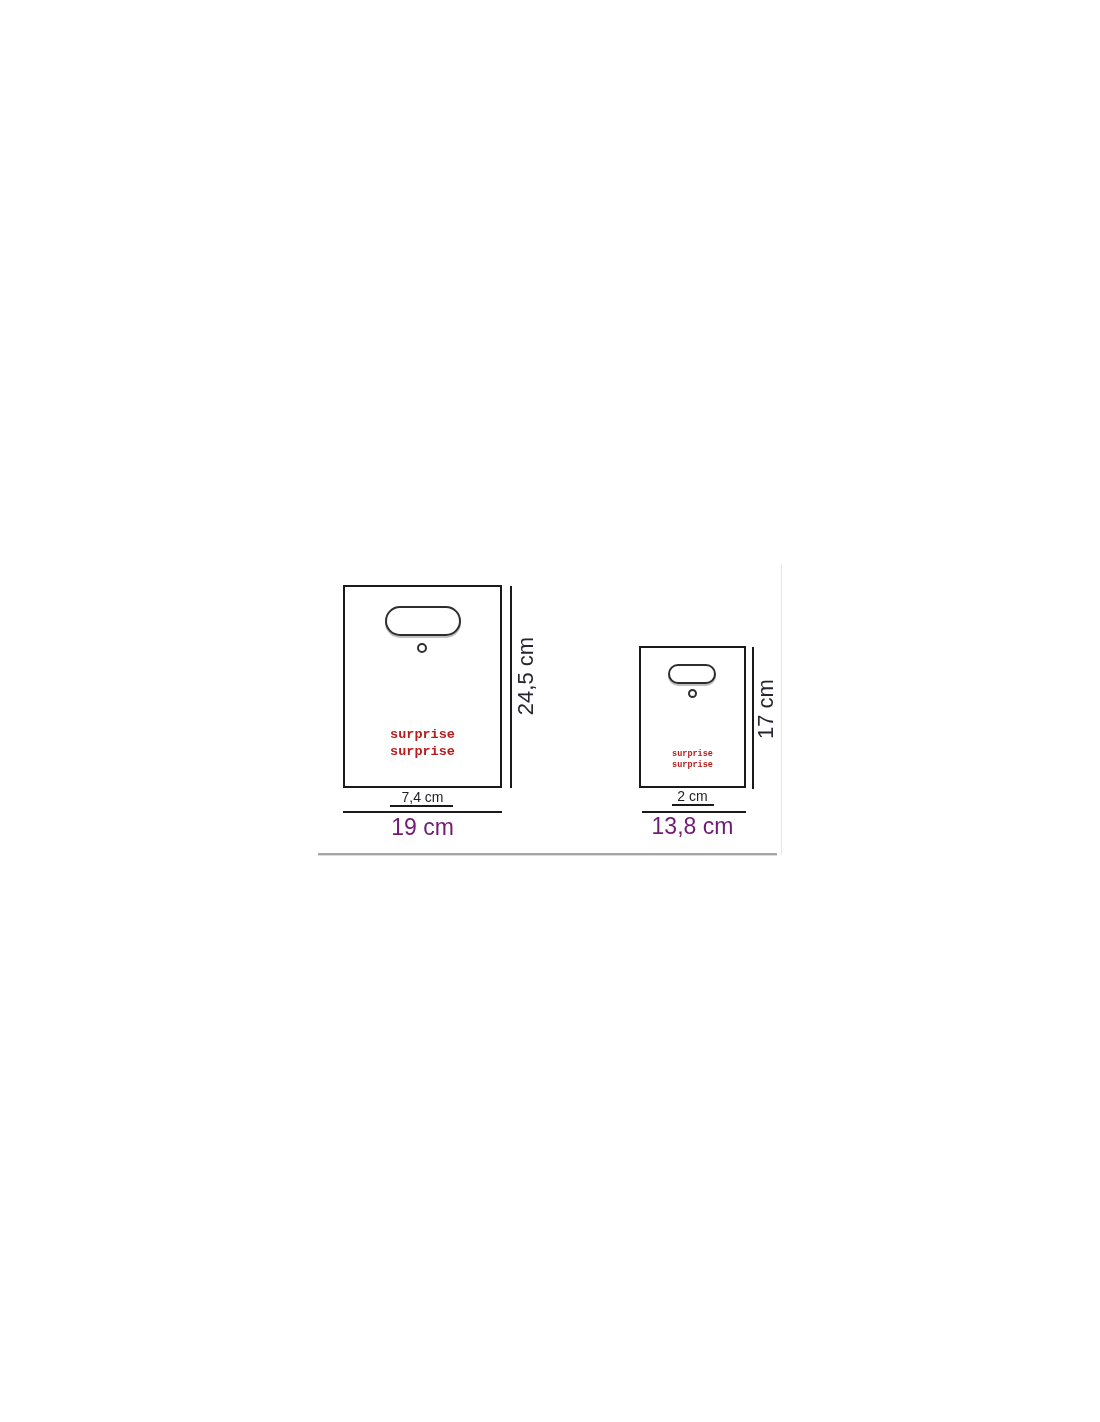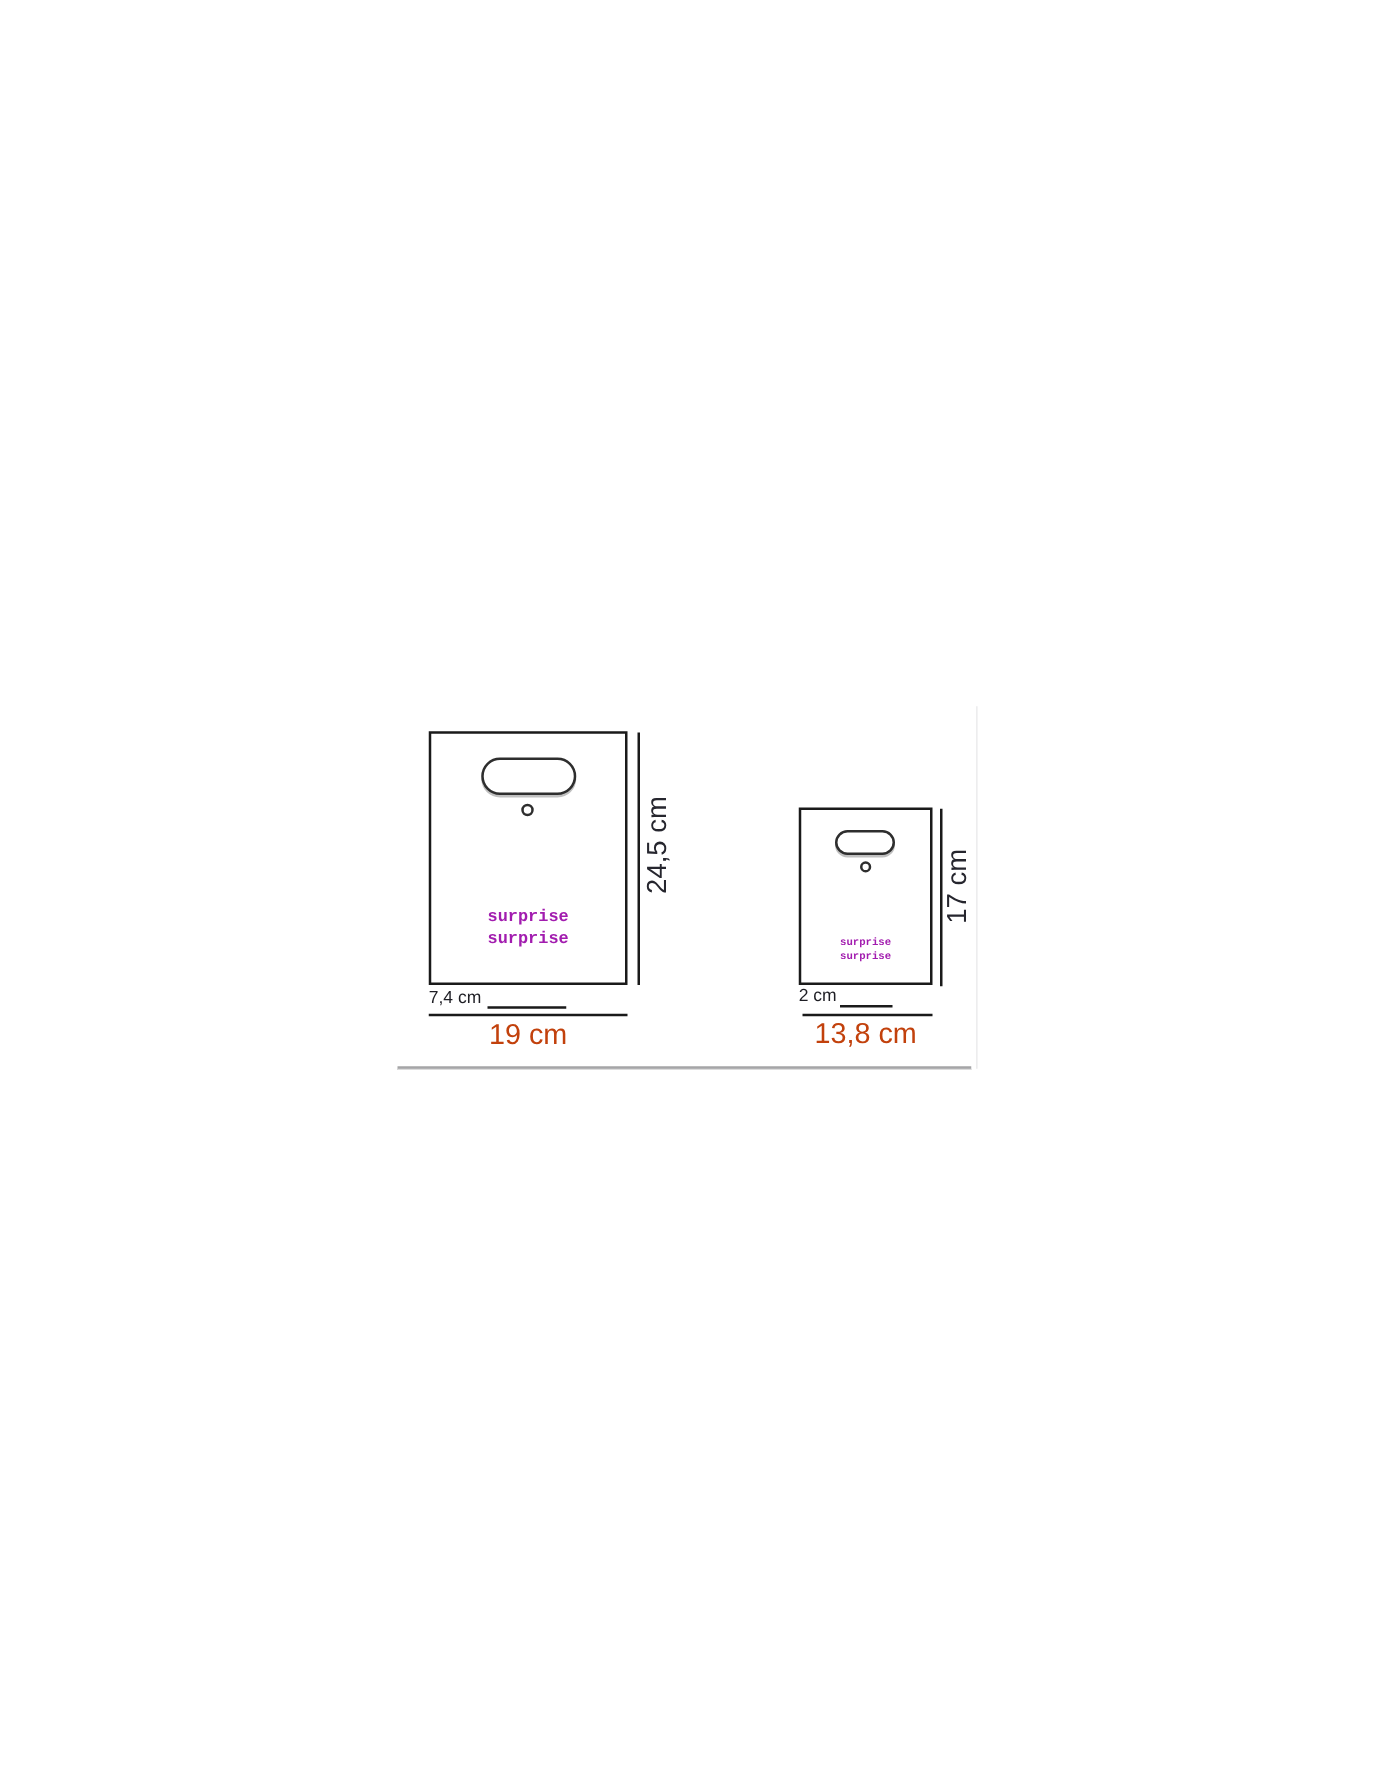--- a/index.html
+++ b/index.html
@@ -35,21 +35,21 @@
     border: 2px solid #2e2e2e;
     border-radius: 50%;
     background: #ffffff;
     box-sizing: border-box;
   }
   .print {
     position: absolute;
     text-align: center;
     font-family: "Liberation Mono", "DejaVu Sans Mono", monospace;
     font-weight: 700;
-    color: #a21caf;
+    color: #b91c1c;
   }
   .vline {
     position: absolute;
     width: 0;
     border-left: 2px solid #1a1a1a;
   }
   .wline {
     position: absolute;
     height: 0;
     border-top: 2px solid #1a1a1a;
@@ -61,31 +61,31 @@
   }
   .label-rot {
     position: absolute;
     transform: translate(-50%, -50%) rotate(-90deg);
     white-space: nowrap;
     font-size: 22px;
     color: #26262e;
   }
   .label-small {
     position: absolute;
-    text-align: left;
+    text-align: center;
     font-size: 14px;
     line-height: 16px;
     color: #1e1e24;
   }
   .label-big {
     position: absolute;
     text-align: center;
     font-size: 23px;
     line-height: 27px;
-    color: #c2410c;
+    color: #701a75;
   }
 
   
   #lg-rect      { left: 343px; top: 585px; width: 159px; height: 203px; }
   #lg-handle    { left: 385px; top: 606px; width: 76px;  height: 30px; border-radius: 16px; }
   #lg-hole      { left: 417px; top: 643px; width: 10px;  height: 10px; }
   #lg-print     { left: 343px; top: 727px; width: 159px; font-size: 13.5px; line-height: 16.5px; }
   #lg-vline     { left: 510px; top: 586px; height: 202px; }
   #lg-hlabel    { left: 526px; top: 676px; }
   #lg-handlelbl { left: 343px; top: 789px; width: 159px; }

